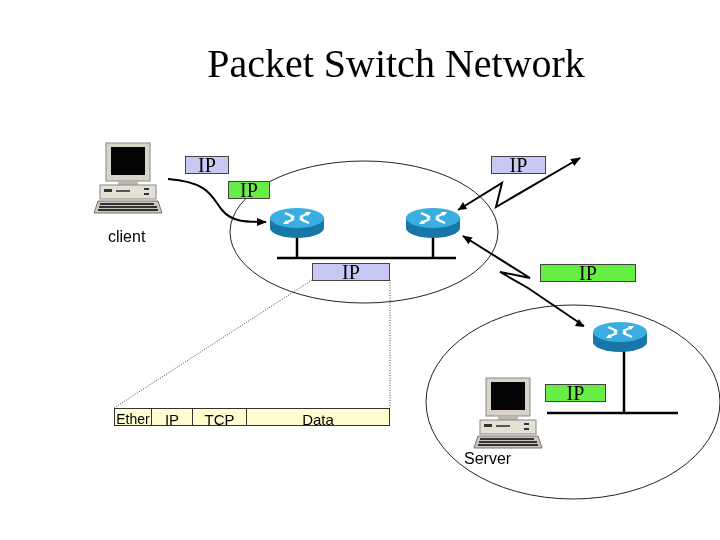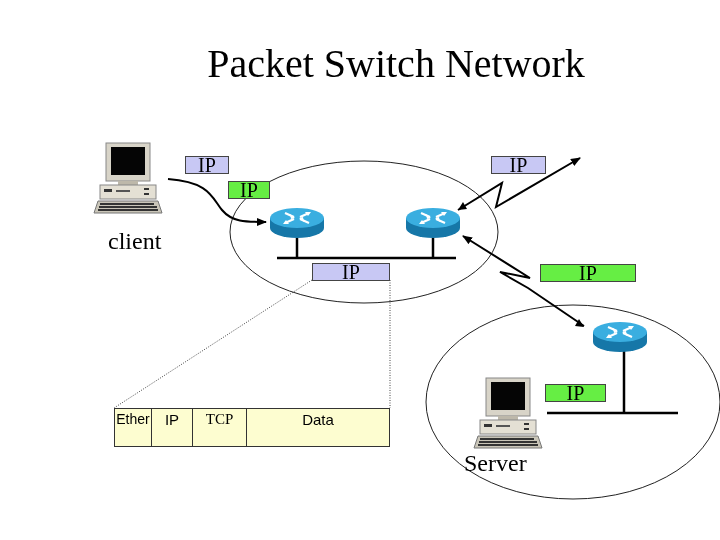--- a/index.html
+++ b/index.html
@@ -2,22 +2,22 @@
 <html><head>
 <meta charset="utf-8">
 <style>
   html, body { margin: 0; padding: 0; background: #ffffff; }
   body { width: 720px; height: 540px; position: relative; overflow: hidden; font-family: "Liberation Serif", serif; }
   .title { position: absolute; left: 0; top: 40px; width: 792px; text-align: center; font-size: 40px; color: #000; font-family: "Liberation Serif", serif; }
   svg.diagram { position: absolute; left: 0; top: 0; }
   .tag { position: absolute; height: 18px; border: 1px solid #444; box-sizing: border-box; font-family: "Liberation Serif", serif; font-size: 20px; line-height: 16px; text-align: center; color: #000; }
   .tag.blue { background: #c8c8f4; }
   .tag.green { background: #66ee44; }
-  .label { position: absolute; font-family: Liberation Serif, serif; font-size: 24px; color: #000; }
-  .packet { position: absolute; left: 114px; top: 408px; width: 276px; height: 39px; background: #fdfdd0; border: 1px solid #333; box-sizing: border-box; display: flex; font-family: "Liberation Sans", sans-serif; font-size: 15px; }
+  .label { position: absolute; font-family: Liberation Sans, sans-serif; font-size: 16px; color: #000; }
+  .packet { position: absolute; left: 114px; top: 408px; width: 276px; height: 18px; background: #fdfdd0; border: 1px solid #333; box-sizing: border-box; display: flex; font-family: "Liberation Sans", sans-serif; font-size: 15px; }
   .packet .seg { border-right: 1px solid #333; box-sizing: border-box; text-align: center; line-height: 21px; overflow: hidden; white-space: nowrap; }
   .packet .seg:last-child { border-right: none; }
 </style>
 </head>
 <body>
 
 <div class="title">Packet Switch Network</div>
 
 <svg class="diagram" width="720" height="540" viewBox="0 0 720 540">
   <defs>
@@ -94,15 +94,15 @@
 <div class="tag blue" style="left:312px;top:263px;width:78px;">IP</div>
 <div class="tag green" style="left:540px;top:264px;width:96px;">IP</div>
 <div class="tag green" style="left:545px;top:384px;width:61px;">IP</div>
 
 <div class="label" style="left:108px;top:228px;">client</div>
 <div class="label" style="left:464px;top:450px;">Server</div>
 
 <div class="packet">
   <div class="seg" style="width:37px;font-size:14px;">Ether</div>
   <div class="seg" style="width:41px;">IP</div>
-  <div class="seg" style="width:54px;font-family:Liberation Serif, serif;">TCP</div>
+  <div class="seg" style="width:54px;">TCP</div>
   <div class="seg" style="flex:1;">Data</div>
 </div>
 
 </body></html>

